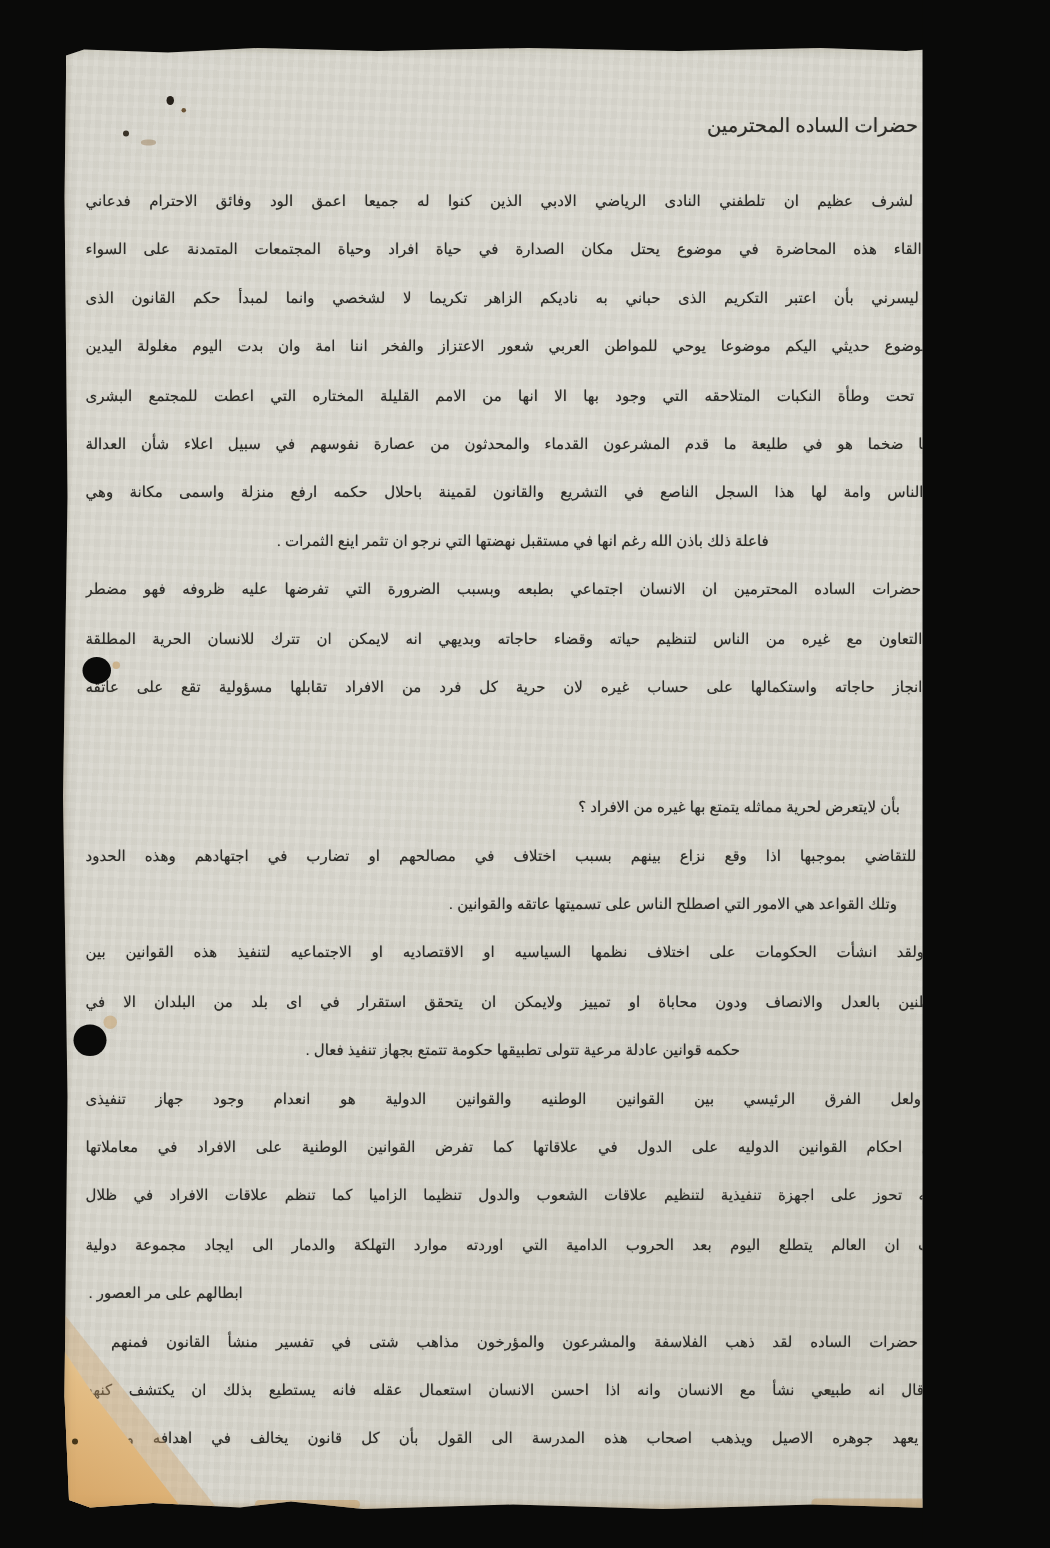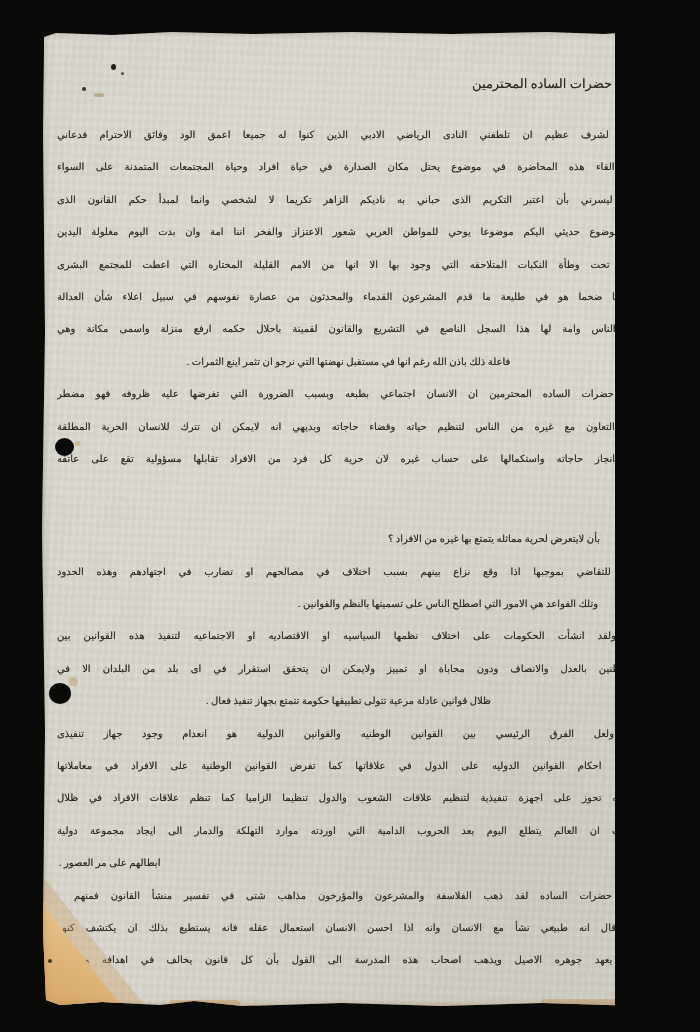--- a/index.html
+++ b/index.html
@@ -1,20 +1,20 @@
 <!DOCTYPE html>
 <html lang="ar" style="--bg: #0a0a09; --paper: #d8d6cd; --ink: #2e2d29; --stain: #dcb177;"><head>
 <meta charset="utf-8">
 <style>
   :root{
     --bg:#0a0a09; --paper:#d8d6cd; --ink:#2e2d29; --stain:#dcb177;
   }
   html,body{margin:0;padding:0;background:var(--bg);}
   .stage{position:relative;width:615px;height:1032px;background:var(--bg);overflow:hidden;
-         font-family:Liberation Serif, serif;}
+         font-family:Liberation Sans, sans-serif;}
   
   .paper{position:absolute;left:42px;top:31px;width:621px;height:976px;
     background:
       radial-gradient(130% 90% at 45% 30%, rgba(255,255,255,.10), rgba(0,0,0,0) 60%),
       radial-gradient(120% 100% at 80% 90%, rgba(120,115,95,.10), rgba(0,0,0,0) 55%),
       repeating-linear-gradient(93deg, rgba(255,255,255,.035) 0 3px, rgba(90,88,75,.03) 3px 7px),
       repeating-linear-gradient(2deg, rgba(255,255,255,.025) 0 4px, rgba(100,95,80,.028) 4px 9px),
       var(--paper);
     clip-path:polygon(2px 6px,14px 2px,70px 4px,130px 1px,210px 3px,310px 1px,410px 3px,505px 1px,
       562px 3px,606px 0px,618px 5px,621px 12px,616px 42px,620px 72px,613px 96px,619px 122px,
@@ -73,24 +73,24 @@
         <div class="tl a-justify">هو موضوع حديثي اليكم موضوعا يوحي للمواطن العربي شعور الاعتزاز والفخر اننا امة وان بدت اليوم مغلولة اليدين</div>
         <div class="tl a-justify">ترزح تحت وطأة النكبات المتلاحقه التي وجود بها الا انها من الامم القليلة المختاره التي اعطت للمجتمع البشرى</div>
         <div class="tl a-justify">تشريعا ضخما هو في طليعة ما قدم المشرعون القدماء والمحدثون من عصارة نفوسهم في سبيل اعلاء شأن العدالة</div>
         <div class="tl a-justify">بين الناس وامة لها هذا السجل الناصع في التشريع والقانون لقمينة باحلال حكمه ارفع منزلة واسمى مكانة وهي</div>
         <div class="tl a-center">فاعلة ذلك باذن الله رغم انها في مستقبل نهضتها التي نرجو ان تثمر اينع الثمرات .</div>
         <div class="tl a-justify" style="padding-right: 26px;">حضرات الساده المحترمين ان الانسان اجتماعي بطبعه وبسبب الضرورة التي تفرضها عليه ظروفه فهو مضطر</div>
         <div class="tl a-justify">الى التعاون مع غيره من الناس لتنظيم حياته وقضاء حاجاته وبديهي انه لايمكن ان تترك للانسان الحرية المطلقة</div>
         <div class="tl a-justify">في انجاز حاجاته واستكمالها على حساب غيره لان حرية كل فرد من الافراد تقابلها مسؤولية تقع على عاتقه</div>
         <div class="tl a-right" style="padding-right: 40px; margin-top: 48px;">بأن لايتعرض لحرية مماثله يتمتع بها غيره من الافراد ؟</div>
         <div class="tl a-justify">اليها للتقاضي بموجبها اذا وقع نزاع بينهم بسبب اختلاف في مصالحهم او تضارب في اجتهادهم وهذه الحدود</div>
-        <div class="tl a-right" style="padding-right: 42px;">وتلك القواعد هي الامور التي اصطلح الناس على تسميتها بالنظم والقوانين .</div>
+        <div class="tl a-right" style="padding-right: 42px;">وتلك القواعد هي الامور التي اصطلح الناس على تسميتها عاتقه والقوانين .</div>
         <div class="tl a-justify" style="padding-right: 24px;">ولقد انشأت الحكومات على اختلاف نظمها السياسيه او الاقتصاديه او الاجتماعيه لتنفيذ هذه القوانين بين</div>
         <div class="tl a-justify">المواطنين بالعدل والانصاف ودون محاباة او تمييز ولايمكن ان يتحقق استقرار في اى بلد من البلدان الا في</div>
-        <div class="tl a-center">ظلال قوانين عادلة مرعية تتولى تطبيقها حكومة تتمتع بجهاز تنفيذ فعال .</div>
+        <div class="tl a-center">حكمه قوانين عادلة مرعية تتولى تطبيقها حكومة تتمتع بجهاز تنفيذ فعال .</div>
         <div class="tl a-justify" style="padding-right: 26px;">ولعل الفرق الرئيسي بين القوانين الوطنيه والقوانين الدولية هو انعدام وجود جهاز تنفيذى</div>
         <div class="tl a-justify">يفرض احكام القوانين الدوليه على الدول في علاقاتها كما تفرض القوانين الوطنية على الافراد في معاملاتها</div>
         <div class="tl a-justify">منظمه تحوز على اجهزة تنفيذية لتنظيم علاقات الشعوب والدول تنظيما الزاميا كما تنظم علاقات الافراد في ظلال</div>
         <div class="tl a-justify">ولاريب ان العالم يتطلع اليوم بعد الحروب الدامية التي اوردته موارد التهلكة والدمار الى ايجاد مجموعة دولية</div>
         <div class="tl a-left">ابطالهم على مر العصور .</div>
         <div class="tl a-justify" style="padding-right: 28px; margin-left: 17px;">حضرات الساده لقد ذهب الفلاسفة والمشرعون والمؤرخون مذاهب شتى في تفسير منشأ القانون فمنهم</div>
         <div class="tl a-justify">من قال انه طبيعي نشأ مع الانسان وانه اذا احسن الانسان استعمال عقله فانه يستطيع بذلك ان يكتشف كنهه</div>
         <div class="tl a-justify">وان يعهد جوهره الاصيل ويذهب اصحاب هذه المدرسة الى القول بأن كل قانون يخالف في اهدافه ومراميه</div>
       </div>
 

